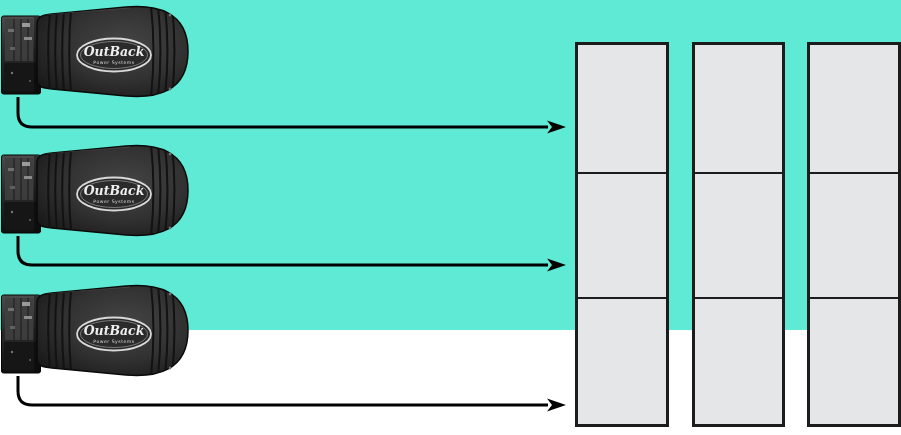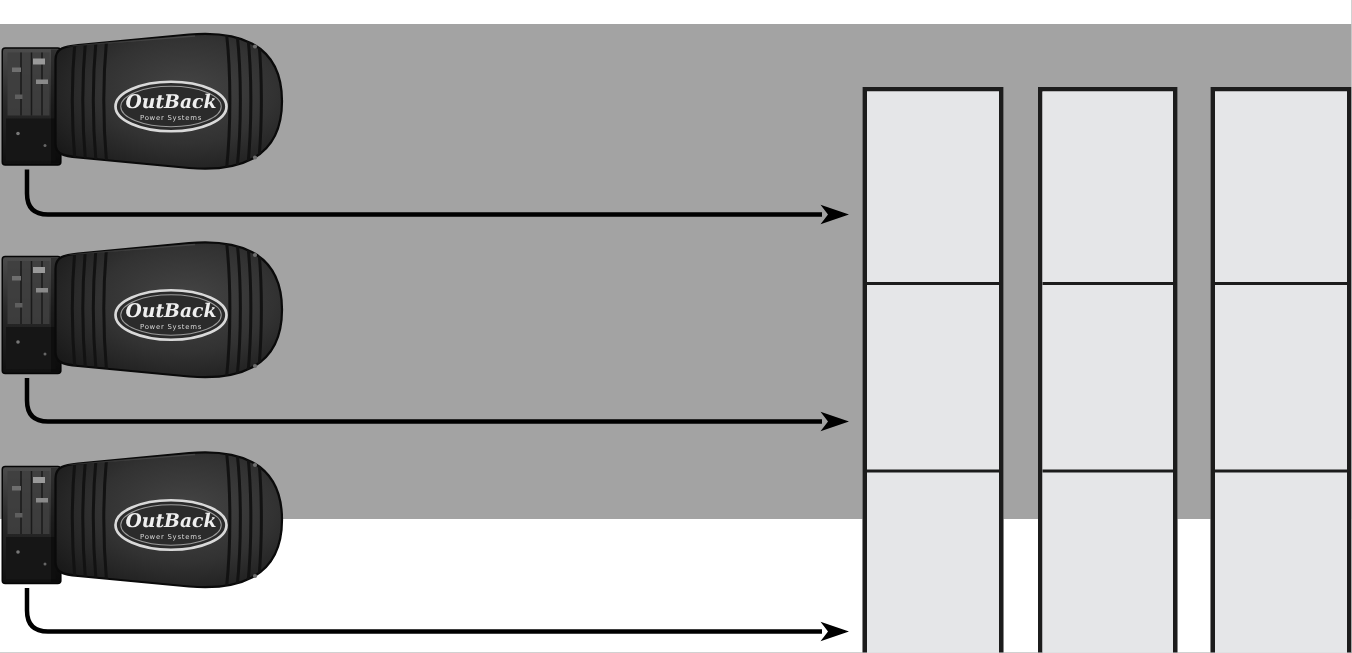--- a/index.html
+++ b/index.html
@@ -2,21 +2,21 @@
 <html><head>
 <meta charset="utf-8">
 <style>
   html,body{margin:0;padding:0;}
   body{
     width:901px;height:435px;
     background:#ffffff;
     font-family:"DejaVu Sans","Liberation Sans",sans-serif;
     overflow:hidden;
   }
-  .canvas{position:relative;width:901px;height:330px;background:#a3a3a3;margin-top:16px;}
+  .canvas{position:relative;width:901px;height:330px;background:#5eead4;}
   .cables{position:absolute;left:0;top:0;width:901px;height:435px;}
   .device{position:absolute;left:0;width:190px;height:97px;}
   .device.d1{top:3px;}
   .device.d2{top:142px;}
   .device.d3{top:282px;}
   .column{
     position:absolute;top:42px;height:385px;
     border:3px solid #1c1c1c;background:#e5e6e8;
     box-sizing:border-box;display:flex;flex-direction:column;
   }

